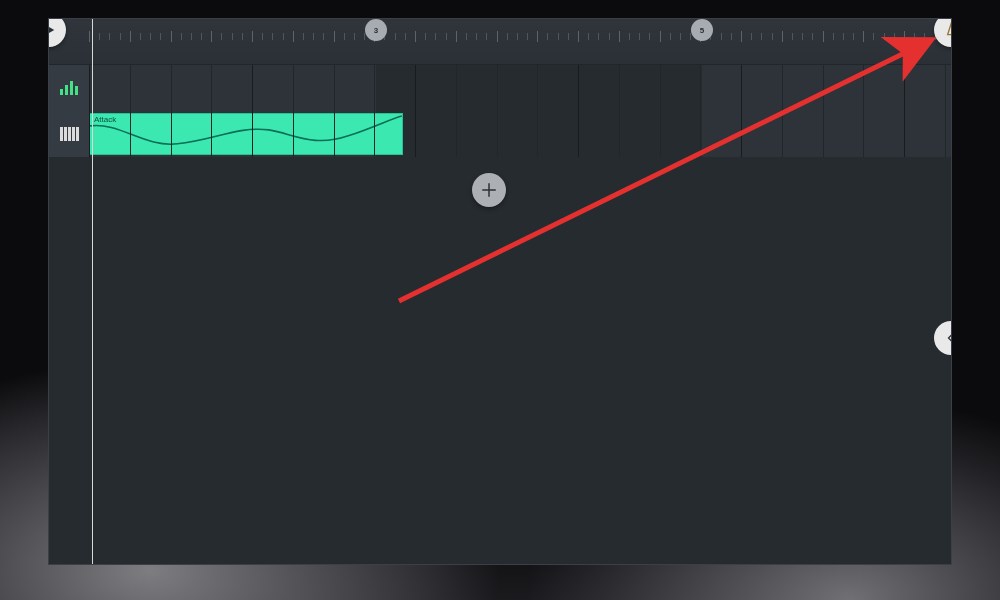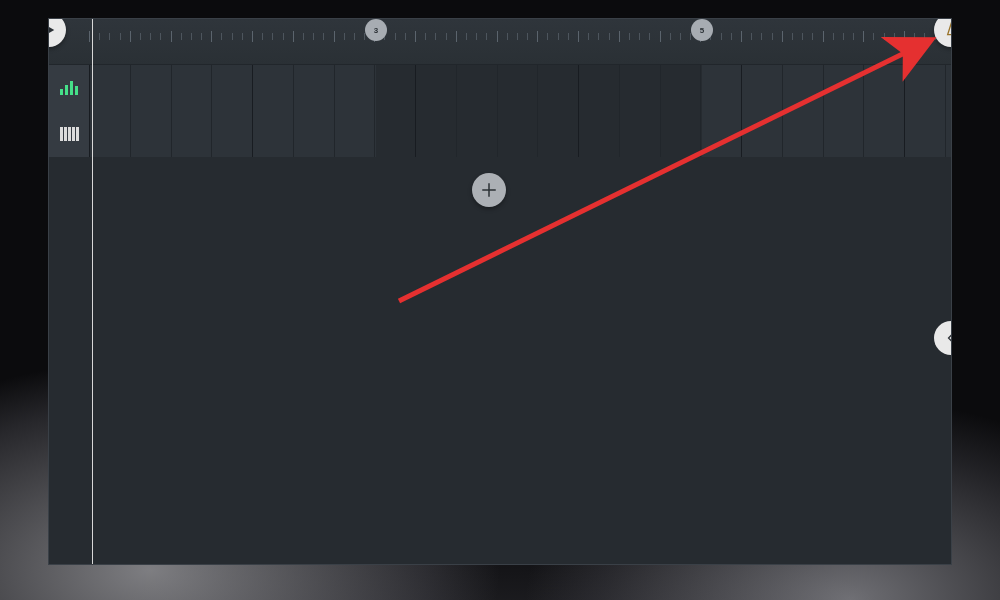--- a/index.html
+++ b/index.html
@@ -181,20 +181,26 @@
           <div class="gridline strong" style="left: 652px;"></div>
           <div class="gridline" style="left: 692.75px;"></div>
           <div class="gridline" style="left: 733.5px;"></div>
           <div class="gridline" style="left: 774.25px;"></div>
           <div class="gridline strong" style="left: 815px;"></div>
           <div class="gridline" style="left: 855.75px;"></div>
         </div>
       <div class="tracklane t2" id="lane2">
           <div class="darkregion" style="left: 287px; width: 326px;"></div>
 
+        <div class="clip">
+          <span class="cliplabel">Attack</span>
+          <svg class="clipcurve" viewBox="0 0 314 42" preserveAspectRatio="none">
+            <path d="M0,12 C30,8 55,34 88,30 C125,26 150,12 180,16 C205,20 225,34 260,22 C285,14 305,4 314,2" fill="none" stroke="#0a6f54" stroke-width="1.6"></path>
+          </svg>
+        </div>
       <div class="gridline strong" style="left: 0px;"></div>
           <div class="gridline" style="left: 40.75px;"></div>
           <div class="gridline" style="left: 81.5px;"></div>
           <div class="gridline" style="left: 122.25px;"></div>
           <div class="gridline strong" style="left: 163px;"></div>
           <div class="gridline" style="left: 203.75px;"></div>
           <div class="gridline" style="left: 244.5px;"></div>
           <div class="gridline" style="left: 285.25px;"></div>
           <div class="gridline strong" style="left: 326px;"></div>
           <div class="gridline" style="left: 366.75px;"></div>

